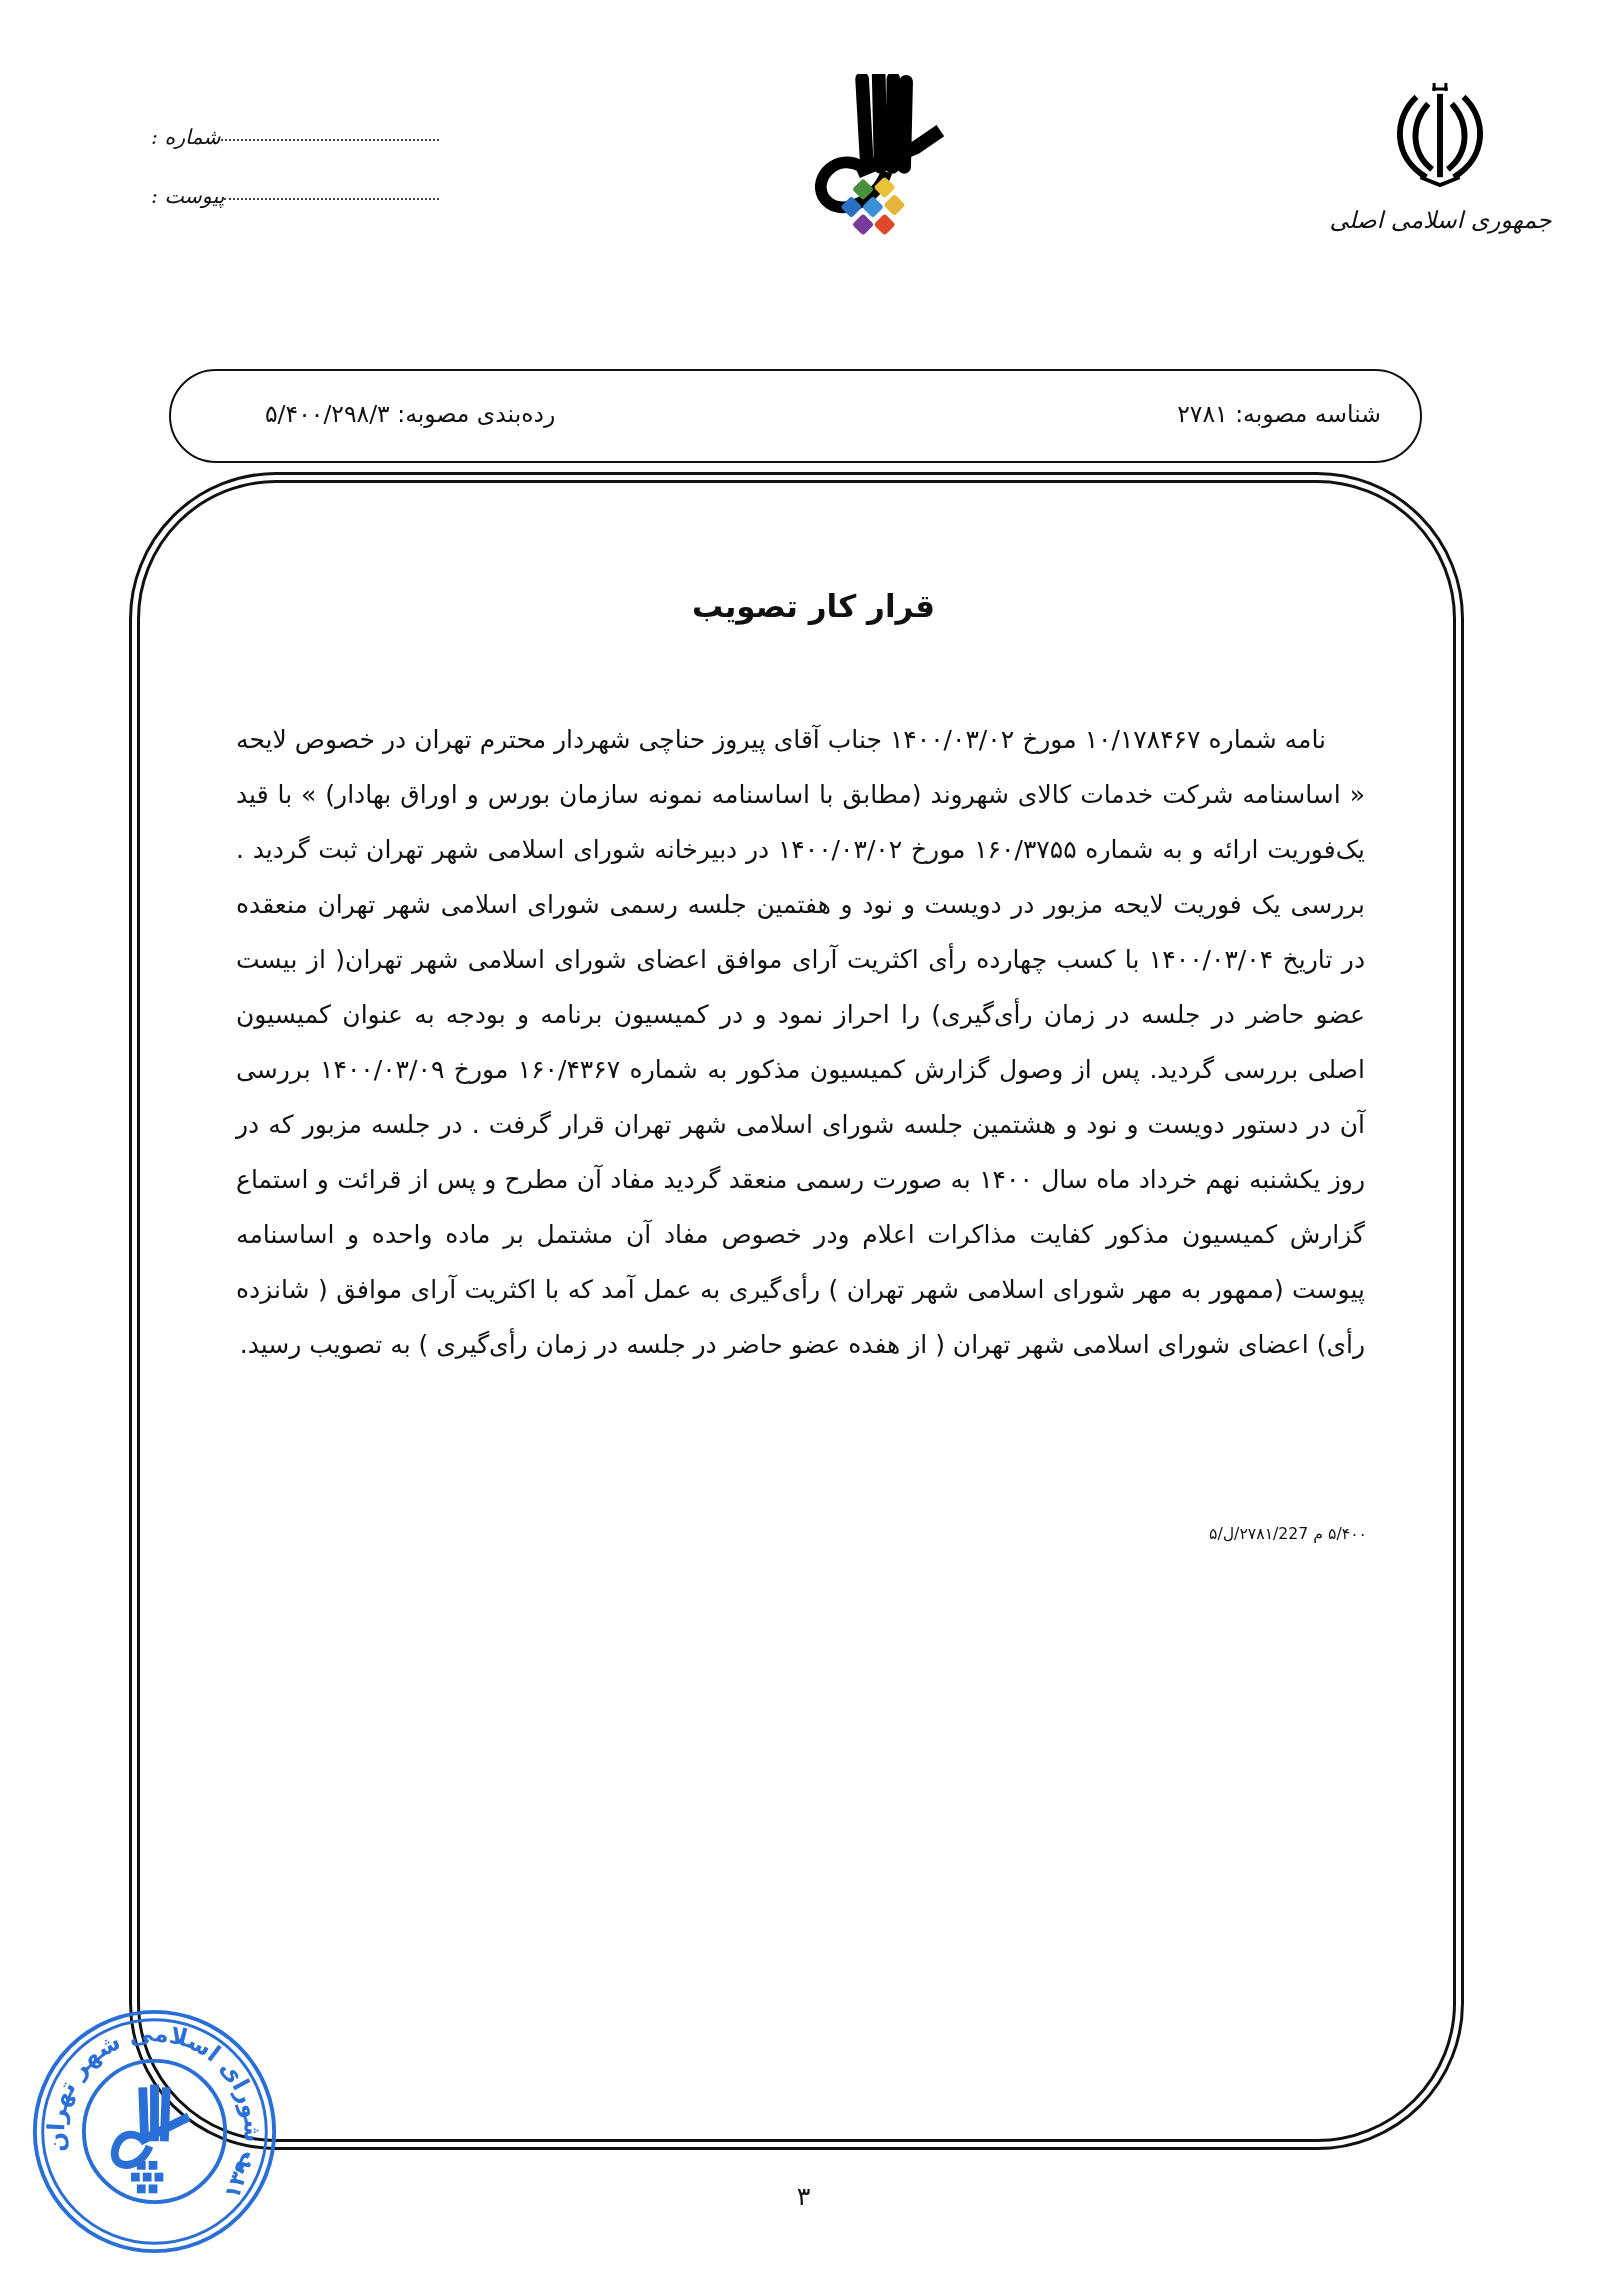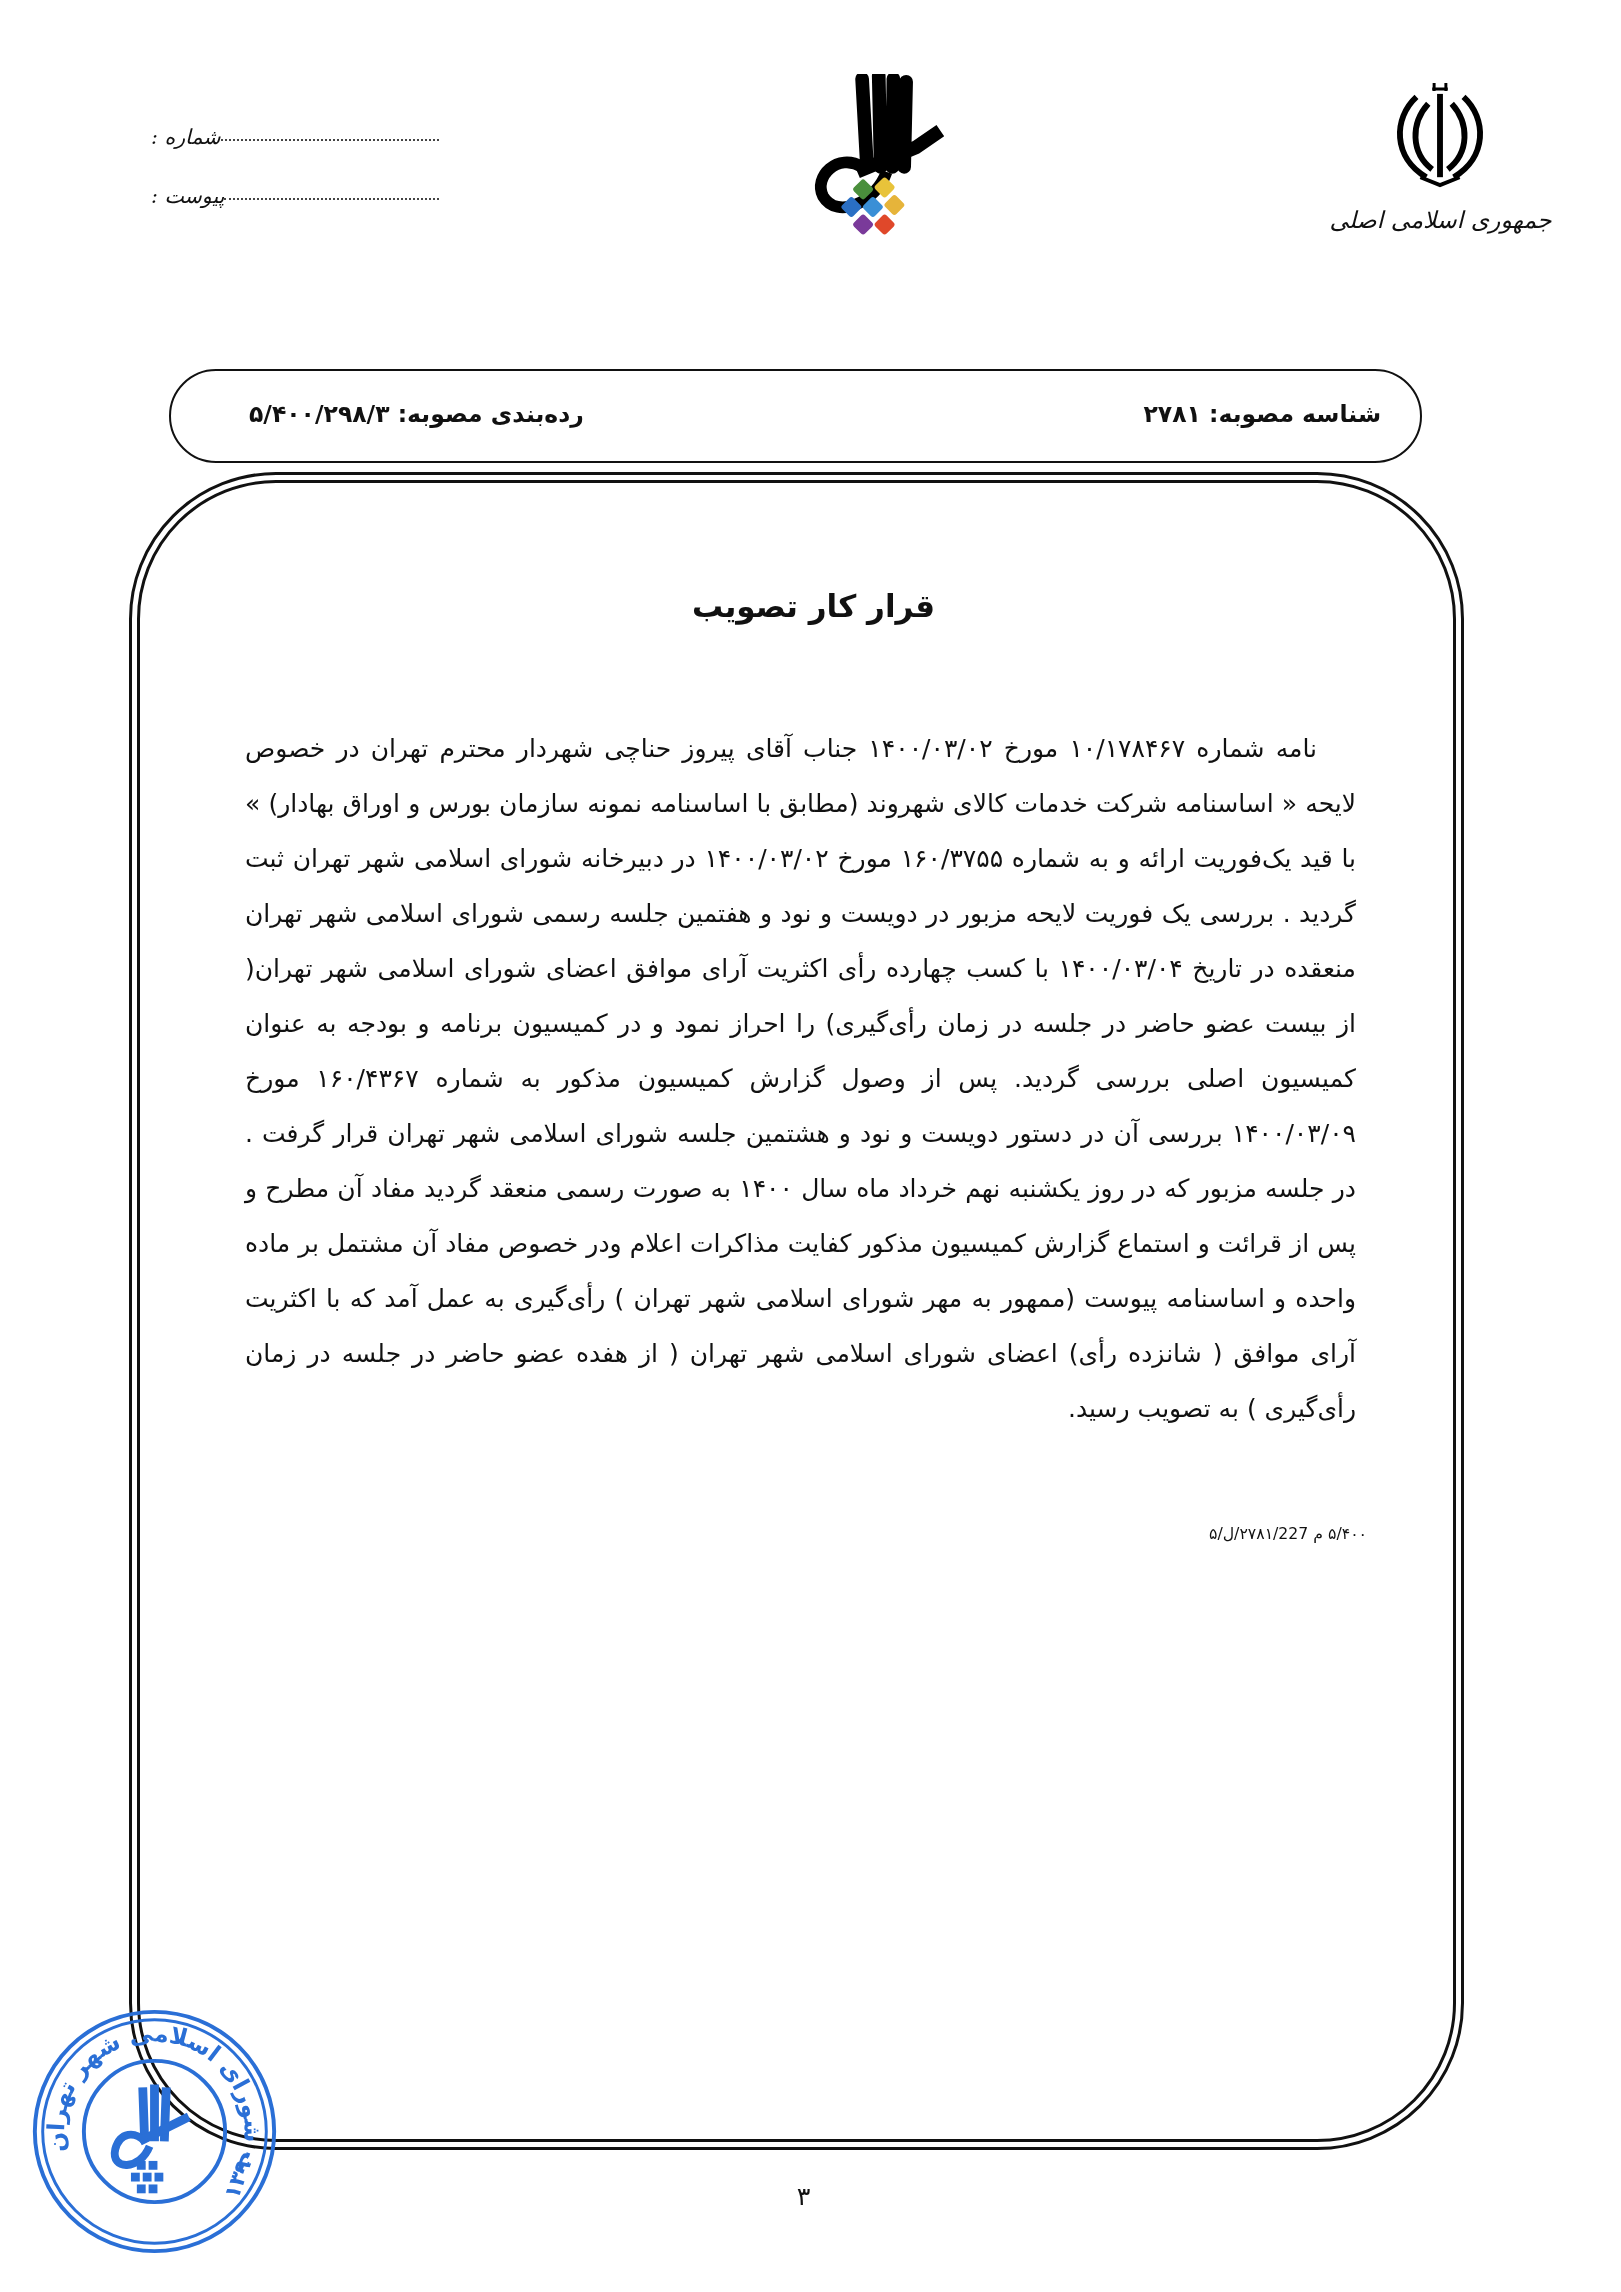--- a/index.html
+++ b/index.html
@@ -20,36 +20,36 @@
 
   
   .emblem { position:absolute; left:1313px; top:69px; width:255px; height:186px; }
   .emblem svg { position:absolute; left:78px; top:9.8px; }
   .emblem-name { position:absolute; left:0; top:137px; width:255px; text-align:center;
                  font-family:"DejaVu Serif", serif; font-style:italic; font-size:23.5px; direction:rtl; }
 
   
   .id-box { position:absolute; left:169px; top:369px; width:1253px; height:94px;
             border:2.9px solid #111; border-radius:49px; box-sizing:border-box; direction:rtl; }
-  .id-item { position:absolute; top:29px; font-weight:bold; font-size:23.5px; white-space:nowrap; }
+  .id-item { position:absolute; top:29px; font-weight:normal; font-size:23.5px; white-space:nowrap;margin-left:16px; }
   .id-item.right { right:39px; }
   .id-item.left { left:78px; }
 
   
   .frame-outer { position:absolute; left:129px; top:472px; width:1335px; height:1678px;
                  border:3.9px solid #111; border-radius:147px; box-sizing:border-box; }
   .frame-inner { position:absolute; left:137px; top:480px; width:1319px; height:1662px;
                  border:3.9px solid #111; border-radius:139px; box-sizing:border-box; }
 
   .doc-title { position:absolute; left:549px; top:588px; width:529px; text-align:center;
                font-weight:bold; font-size:31px; direction:rtl; letter-spacing:1px; }
 
   .body-text { position:absolute; left:232px; top:708px; width:1137px; direction:rtl;
                text-align:justify; font-size:25px; line-height:55px; }
-  .body-text p { margin:13px; text-indent:39px; }
+  .body-text p { margin:4px; text-indent:39px; }
 
   .ref-code { position:absolute; left:1078px; top:1524px; width:289px; text-align:right;
               direction:rtl; font-size:15.7px; }
 
   .page-number { position:absolute; left:774px; top:2181px; width:59px; text-align:center; font-size:25.5px; }
 
   
   .stamp { position:absolute; left:27.4px; top:2004px; width:255px; height:255px; }
 </style>
 </head>

